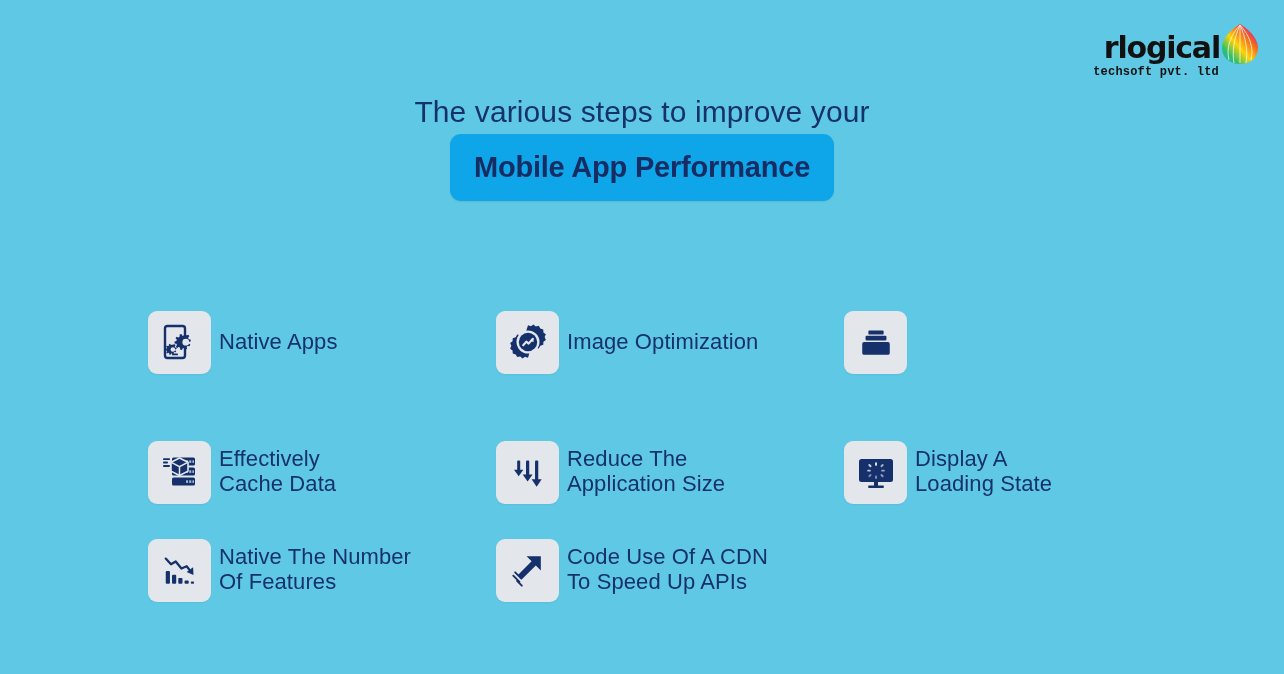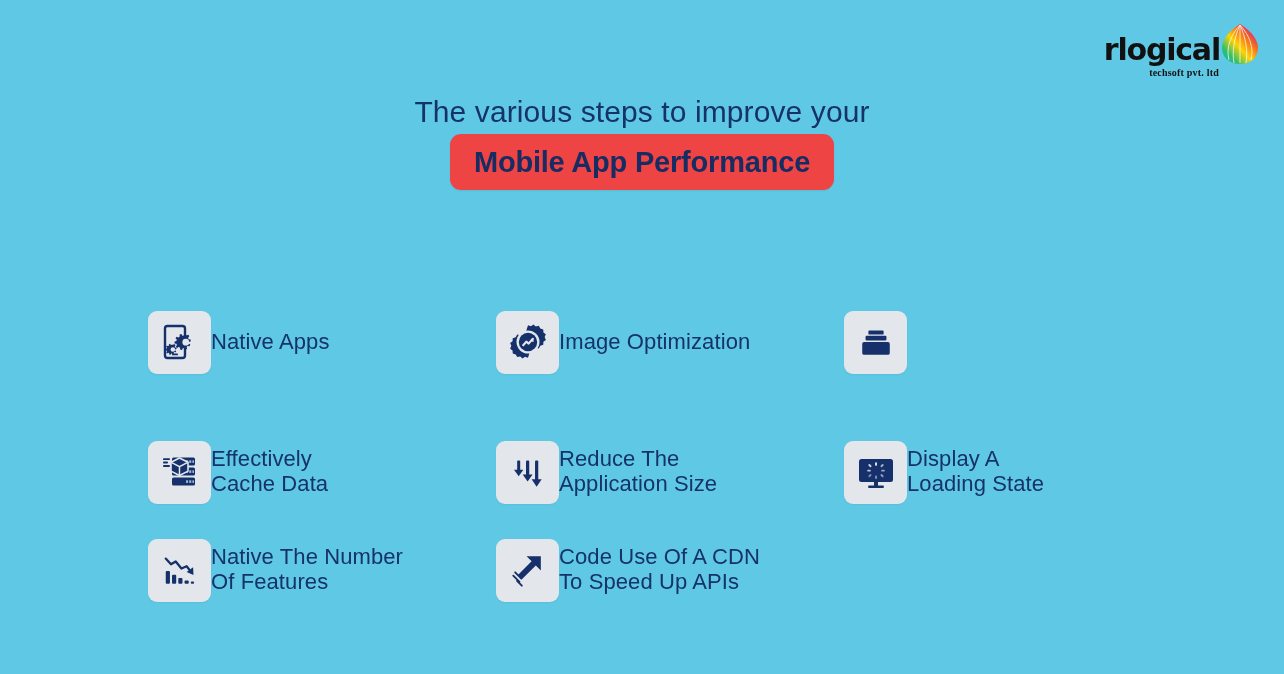--- a/index.html
+++ b/index.html
@@ -32,23 +32,23 @@
   }
   .logo-word {
     font-family: "DejaVu Sans", sans-serif;
     font-weight: bold;
     font-size: 30px;
     letter-spacing: -1.2px;
     color: #111111;
     line-height: 1;
   }
   .logo-sub {
-    font-family: Liberation Serif, serif;
+    font-family: Liberation Mono, monospace;
     font-weight: bold;
-    font-size: 10px;
+    font-size: 12px;
     letter-spacing: 0.2px;
     color: #111111;
     margin-top: 3px;
     margin-right: 1px;
   }
   .logo-mark {
     width: 40px;
     height: 44px;
     margin-bottom: 12px;
     margin-left: -2px;
@@ -63,22 +63,22 @@
     text-align: center;
     font-size: 30px;
     color: #16326b;
     letter-spacing: 0.1px;
   }
   .badge {
     position: absolute;
     top: 134px;
     left: 450px;
     width: 384px;
-    height: 56px;
-    background: #ef4444;
+    height: 67px;
+    background: #0ea5e9;
     border-radius: 11px;
     display: flex;
     align-items: center;
     justify-content: center;
     box-shadow: 0 1px 2px rgba(0,0,0,0.07);
   }
   .badge-text {
     font-size: 29px;
     font-weight: bold;
     color: #162c63;
@@ -91,21 +91,21 @@
     top: 277px;
     left: 148px;
     width: 1010px;
     display: grid;
     grid-template-columns: 348px 348px 314px;
     grid-template-rows: 130px 130px 66px;
   }
   .item {
     display: flex;
     align-items: center;
-    gap: 0;
+    gap: 8px;
   }
   .tile {
     width: 63px;
     height: 63px;
     min-width: 63px;
     background: #e3e7eb;
     border-radius: 9px;
     display: flex;
     align-items: center;
     justify-content: center;

